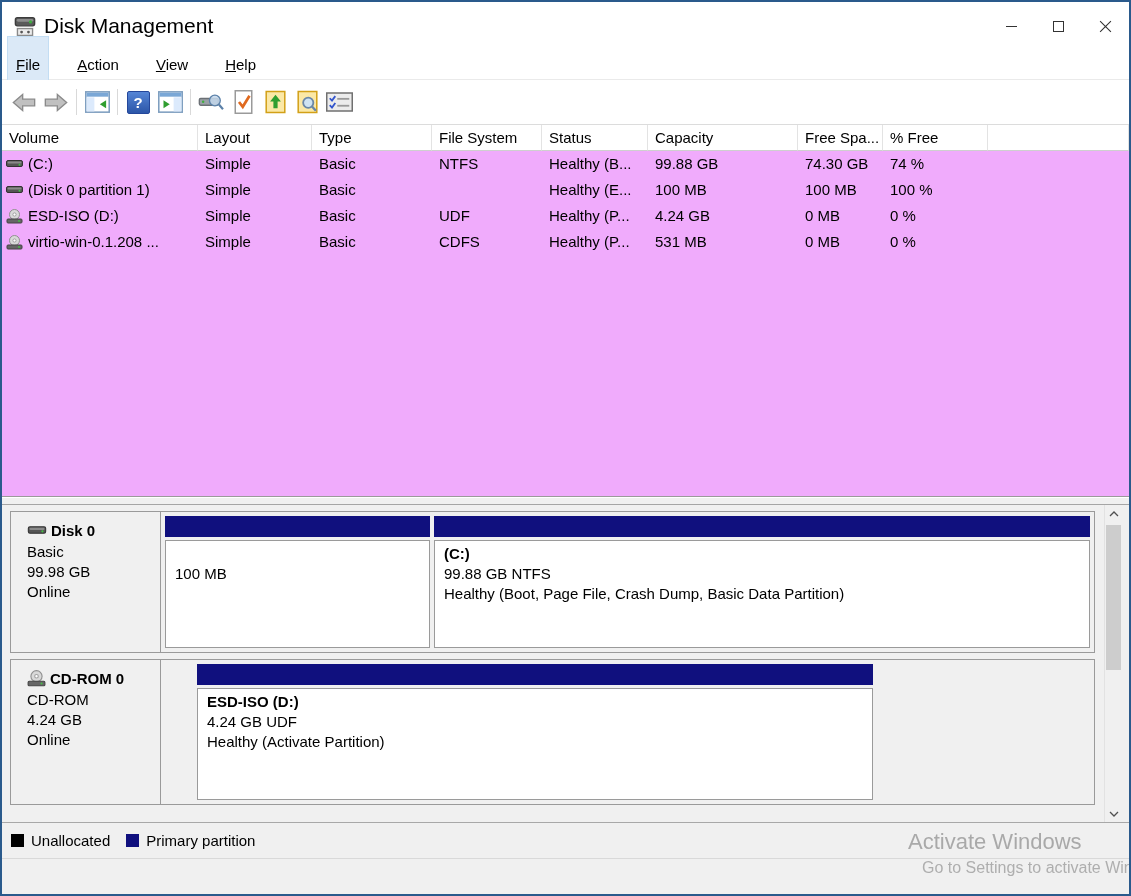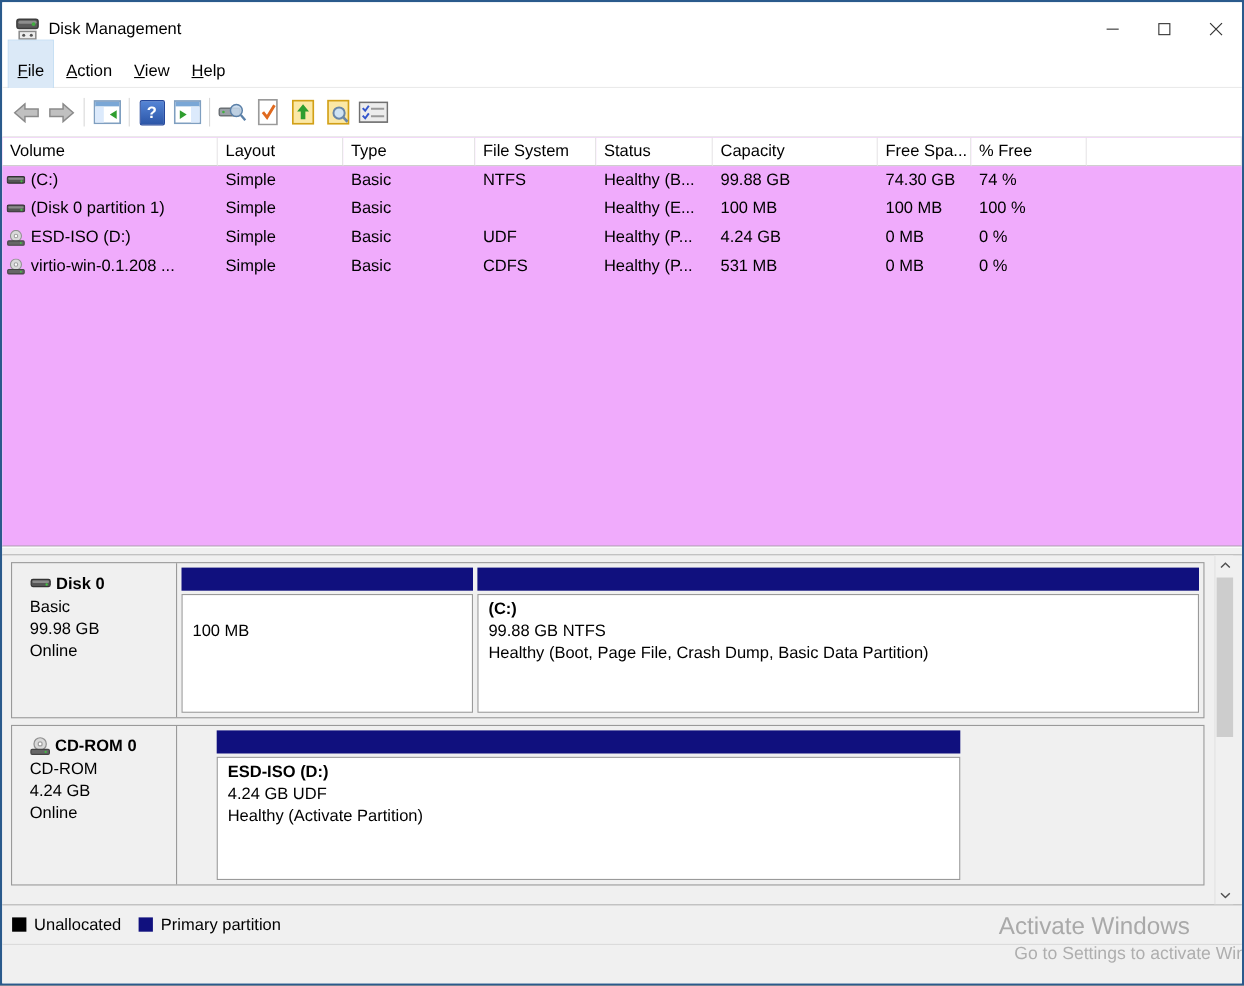--- a/index.html
+++ b/index.html
@@ -11,29 +11,29 @@
     background:#fff;
     font-family:"Liberation Sans", sans-serif;
     font-size:15px; color:#000;
     display:flex; flex-direction:column;
     overflow:hidden;
   }
 
   
   .titlebar { height:48px; flex:0 0 48px; display:flex; align-items:center; background:#fff; }
   .title-icon { margin-left:12px; display:flex; align-items:center; }
-  .title-text { margin-left:8px; font-size:15px; }
+  .title-text { margin-left:8px; font-size:21px; }
   .win-controls { margin-left:auto; display:flex; height:100%; }
   .win-btn { width:47px; height:100%; display:flex; align-items:center; justify-content:center; }
   .glyph-min { width:11px; height:1px; background:#333; }
   .glyph-max { width:11px; height:11px; border:1px solid #333; }
 
   
   .menubar { height:30px; flex:0 0 30px; display:flex; align-items:center; padding-left:6px; background:#fff; border-bottom:1px solid #eaeaea; }
-  .menu-item { padding:19px 8px; margin-right:4px; cursor:default; }
+  .menu-item { padding:19px 8px; margin-right:21px; cursor:default; }
   .menu-item.hl { background:#dbe9f7; outline:1px solid #c3ddf3; }
   .accel { text-decoration:underline; }
 
   
   .toolbar { height:45px; flex:0 0 45px; display:flex; align-items:center; padding-left:6px; background:#fff; border-bottom:1px solid #dcdcdc; }
   .tb-btn { width:32px; height:32px; display:flex; align-items:center; justify-content:center; }
   .tb-sep { width:1px; height:26px; background:#d9d9d9; margin:0 4px; }
   .tb-help { width:23px; height:23px; border:1px solid #24479b; border-radius:2px;
              background:linear-gradient(#5585d6,#2c56a8); color:#fff; font-weight:bold;
              display:flex; align-items:center; justify-content:center; font-size:15px; }

